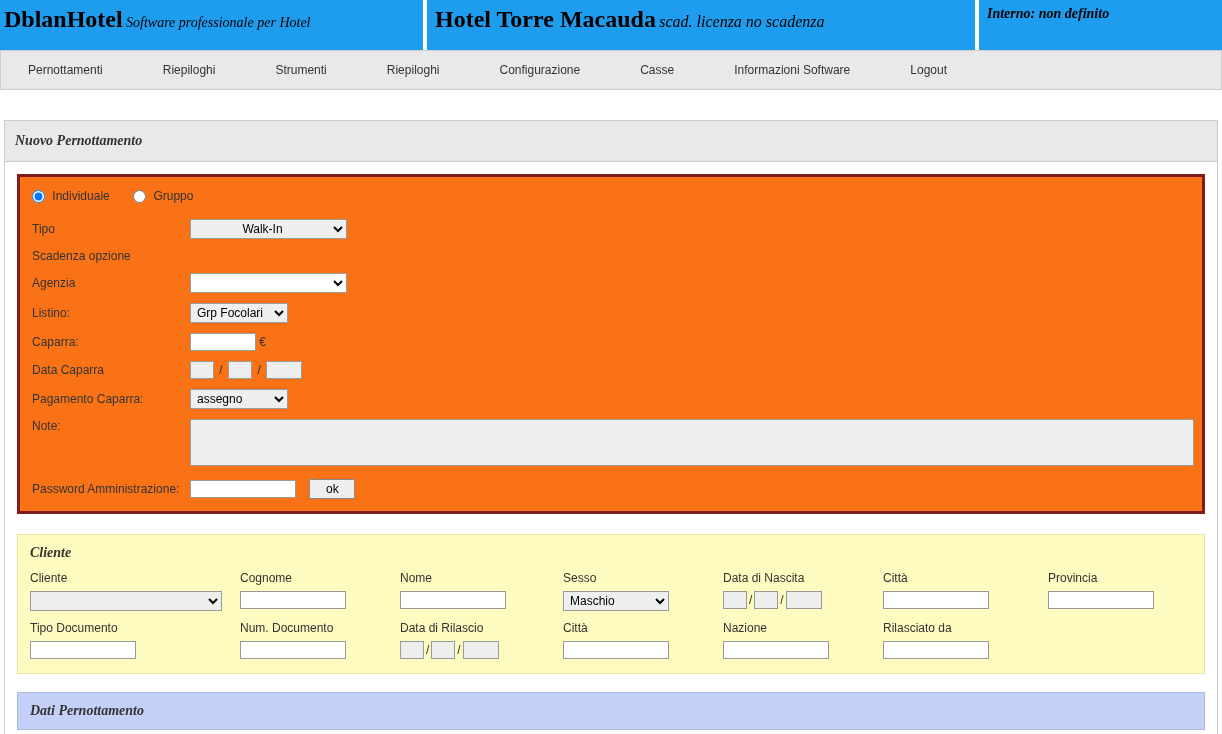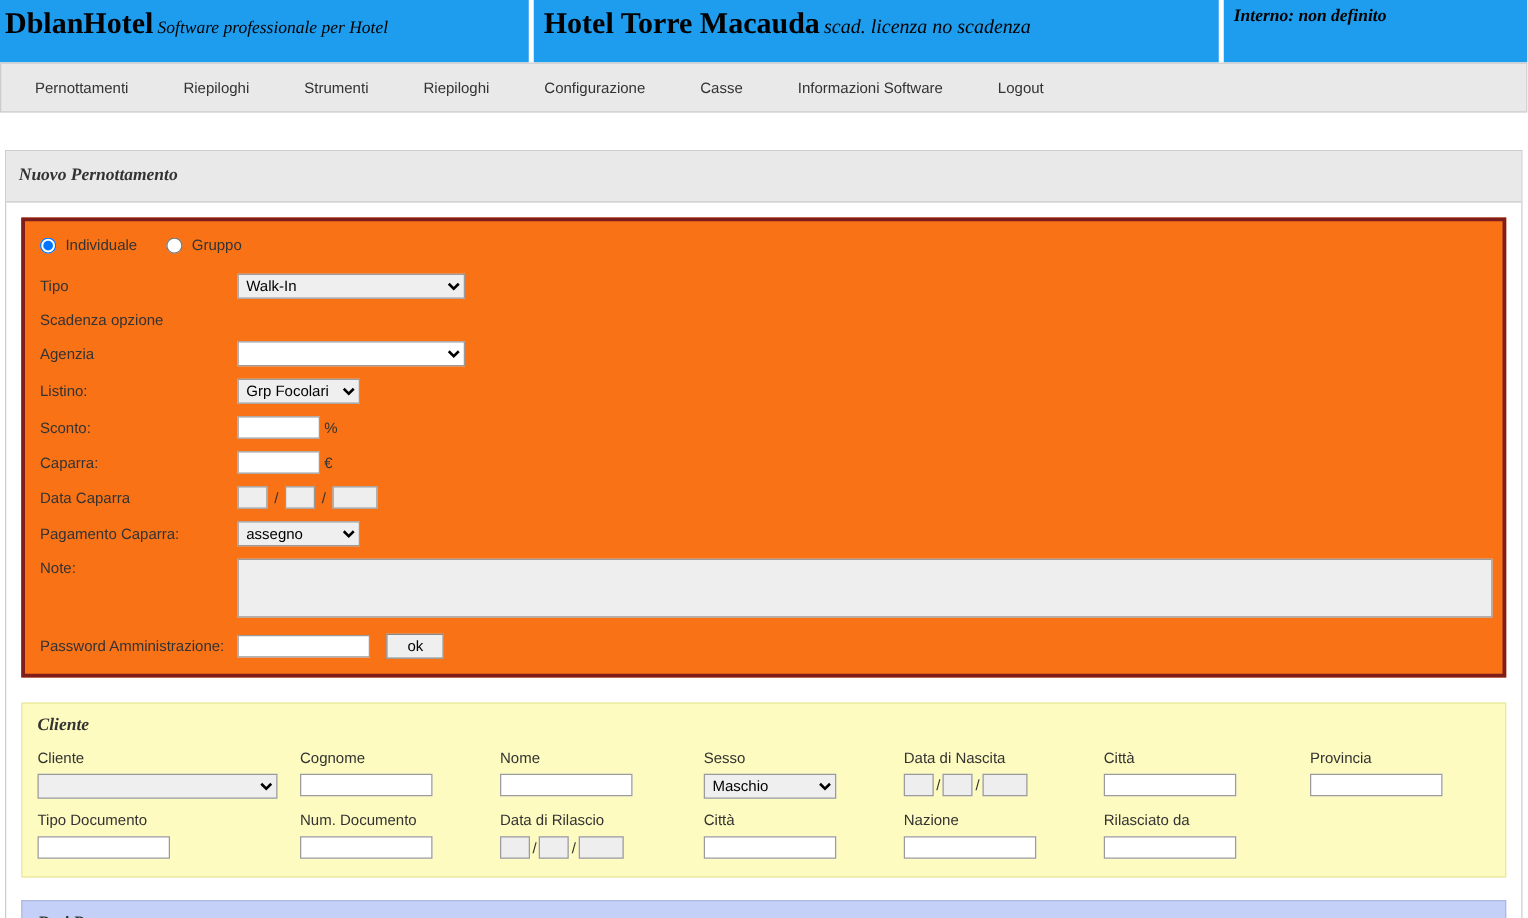--- a/index.html
+++ b/index.html
@@ -10,21 +10,21 @@
 .header-left { flex: 0 0 427px; padding: 6px 8px 0 4px; border-right: 4px solid #fff; }
 .header-mid { flex: 1; padding: 6px 8px 0 8px; border-right: 4px solid #fff; }
 .header-right { flex: 0 0 243px; padding: 6px 8px 16px 8px; }
 .app-name { font-family: "Comic Sans MS", cursive; font-size: 24px; font-weight: bold; display:inline; }
 .app-tagline { font-family: "Comic Sans MS", cursive; font-style: italic; font-size: 14px; }
 .hotel-name { font-family: "Comic Sans MS", cursive; font-size: 24px; font-weight: bold; display:inline; }
 .license { font-family: "Comic Sans MS", cursive; font-style: italic; font-size: 16px; }
 .interno { font-family: "Comic Sans MS", cursive; font-style: italic; font-size: 14px; font-weight:bold;}
 
 
-.menubar { background: #e9e9e9; border: 1px solid #ccc; display: flex; padding: 6px 5px; gap: 0; }
+.menubar { background: #e9e9e9; border: 1px solid #ccc; display: flex; padding: 6px 5px; gap: 16px; }
 .menubar a { color: #333; text-decoration: none; padding: 6px 22px; font-size: 12px; cursor: pointer; }
 
 
 .wrap { padding: 4px; }
 .outer-box { border: 1px solid #ccc; margin-top: 26px; }
 .section-title { font-family: "Comic Sans MS", cursive; font-style: italic; font-weight: bold; font-size: 14px; padding: 12px 10px; background: #e9e9e9; border-bottom: 1px solid #ccc; }
 .content { padding: 12px; }
 
 
 .panel-green { background: #f97316; border: 3px solid #7f1d1d; padding: 12px; }
@@ -40,21 +40,21 @@
 .radio-row label { margin-right: 20px; font-size: 12px; }
 .radio-row input { vertical-align: middle; margin-right: 4px; }
 
 select, input[type=text], textarea { font-family: Arial, sans-serif; font-size: 12px; border: 1px solid #9b9b9b; background: #fff; padding: 1px 2px; }
 select { background:#efefef; }
 .readonly { background:#eee; }
 textarea { width: 1004px; height: 47px; resize: none; background:#eee; }
 .tiny { width: 24px; text-align:center;}
 .small { width: 36px; }
 .med { width: 66px; }
-.w167 { width: 182px; }
+.w167 { width: 157px; text-align: center; }
 .w106 { width: 106px; }
 .w88 { width: 98px; }
 
 button.ok { width: 46px; height: 20px; border:1px solid #888; background:#efefef; cursor:pointer; font-size:12px; }
 
 
 .cliente-grid { display: grid; grid-template-columns: 210px 160px 163px 160px 160px 165px 165px; row-gap: 10px; }
 .cliente-grid .cell { }
 .cliente-grid .clabel { font-size: 12px; margin-bottom: 6px; display:block; }
 .cliente-grid input, .cliente-grid select { }
@@ -133,27 +133,20 @@
 
         <div class="row">
           <div class="lbl">Listino:</div>
           <div class="ctl">
             <select class="w88">
               <option>Grp Focolari</option>
             </select>
           </div>
         </div>
 
-        <div class="row">
-          <div class="lbl">Sconto:</div>
-          <div class="ctl">
-            <input type="text" class="med readonly" value="" style="">
-            <span>%</span>
-          </div>
-        </div>
 
         <div class="row">
           <div class="lbl">Caparra:</div>
           <div class="ctl">
             <input type="text" class="med readonly" value="" style="">
             <span>€</span>
           </div>
         </div>
 
         <div class="row">

